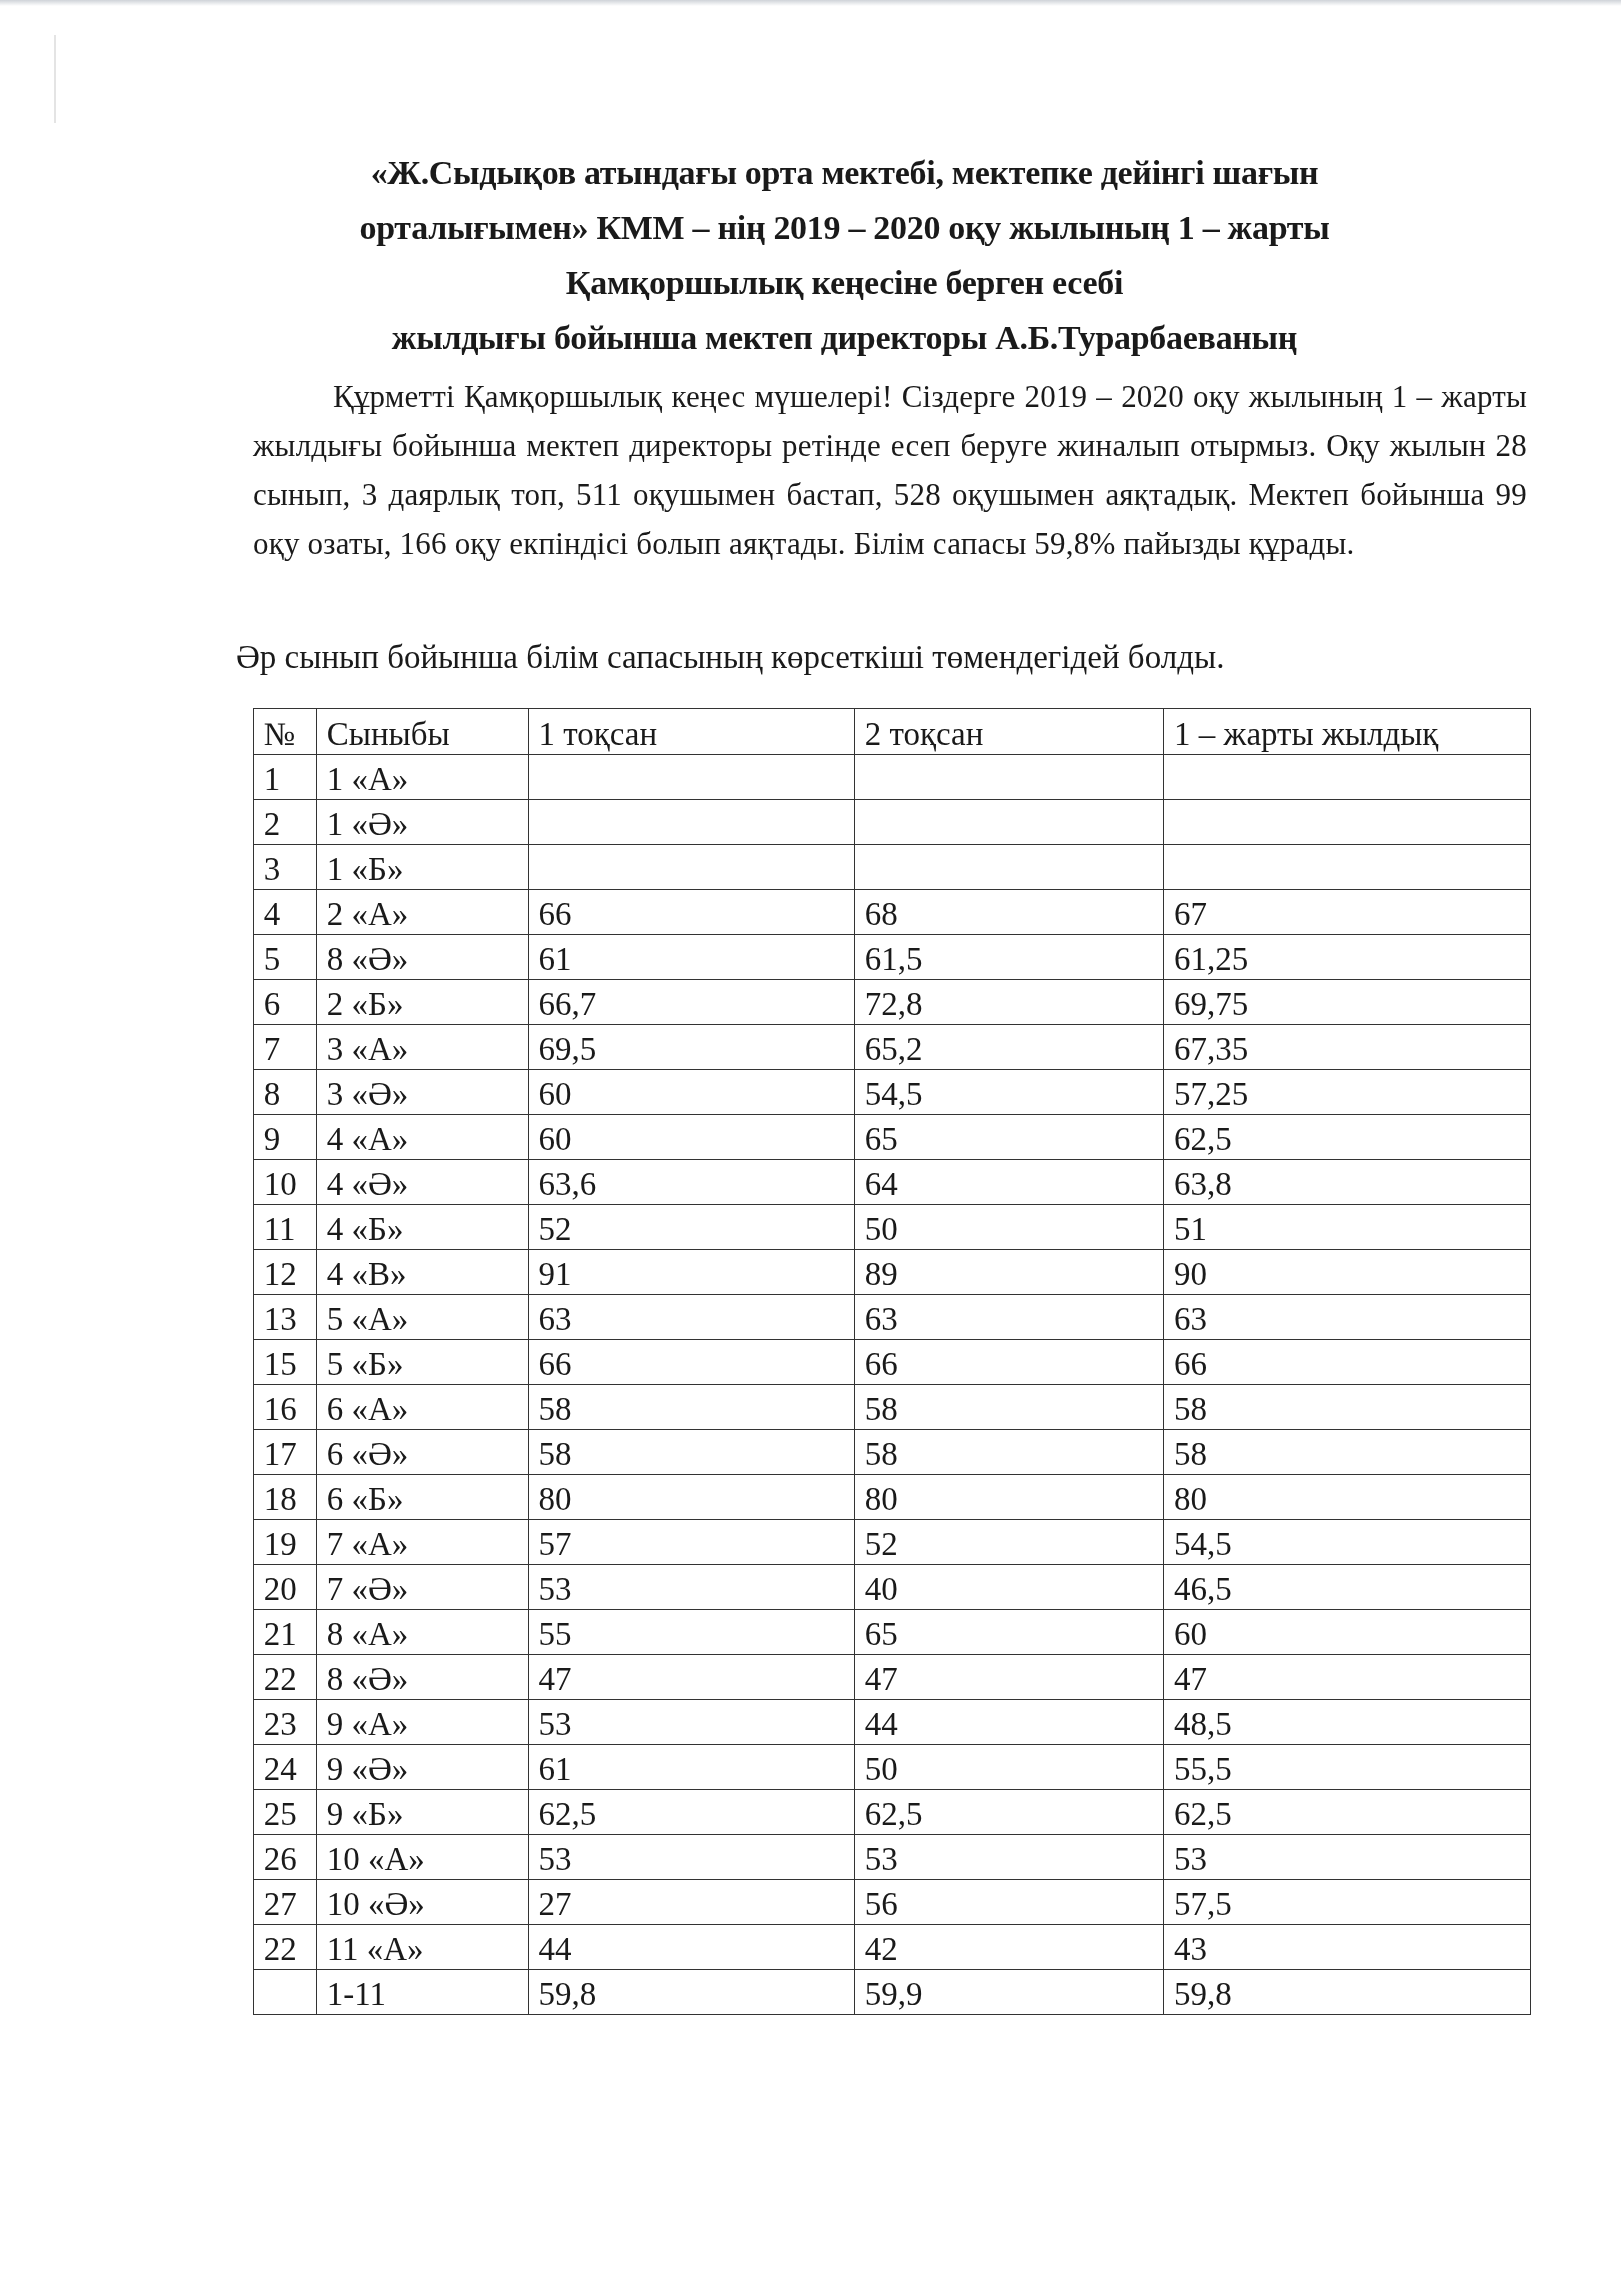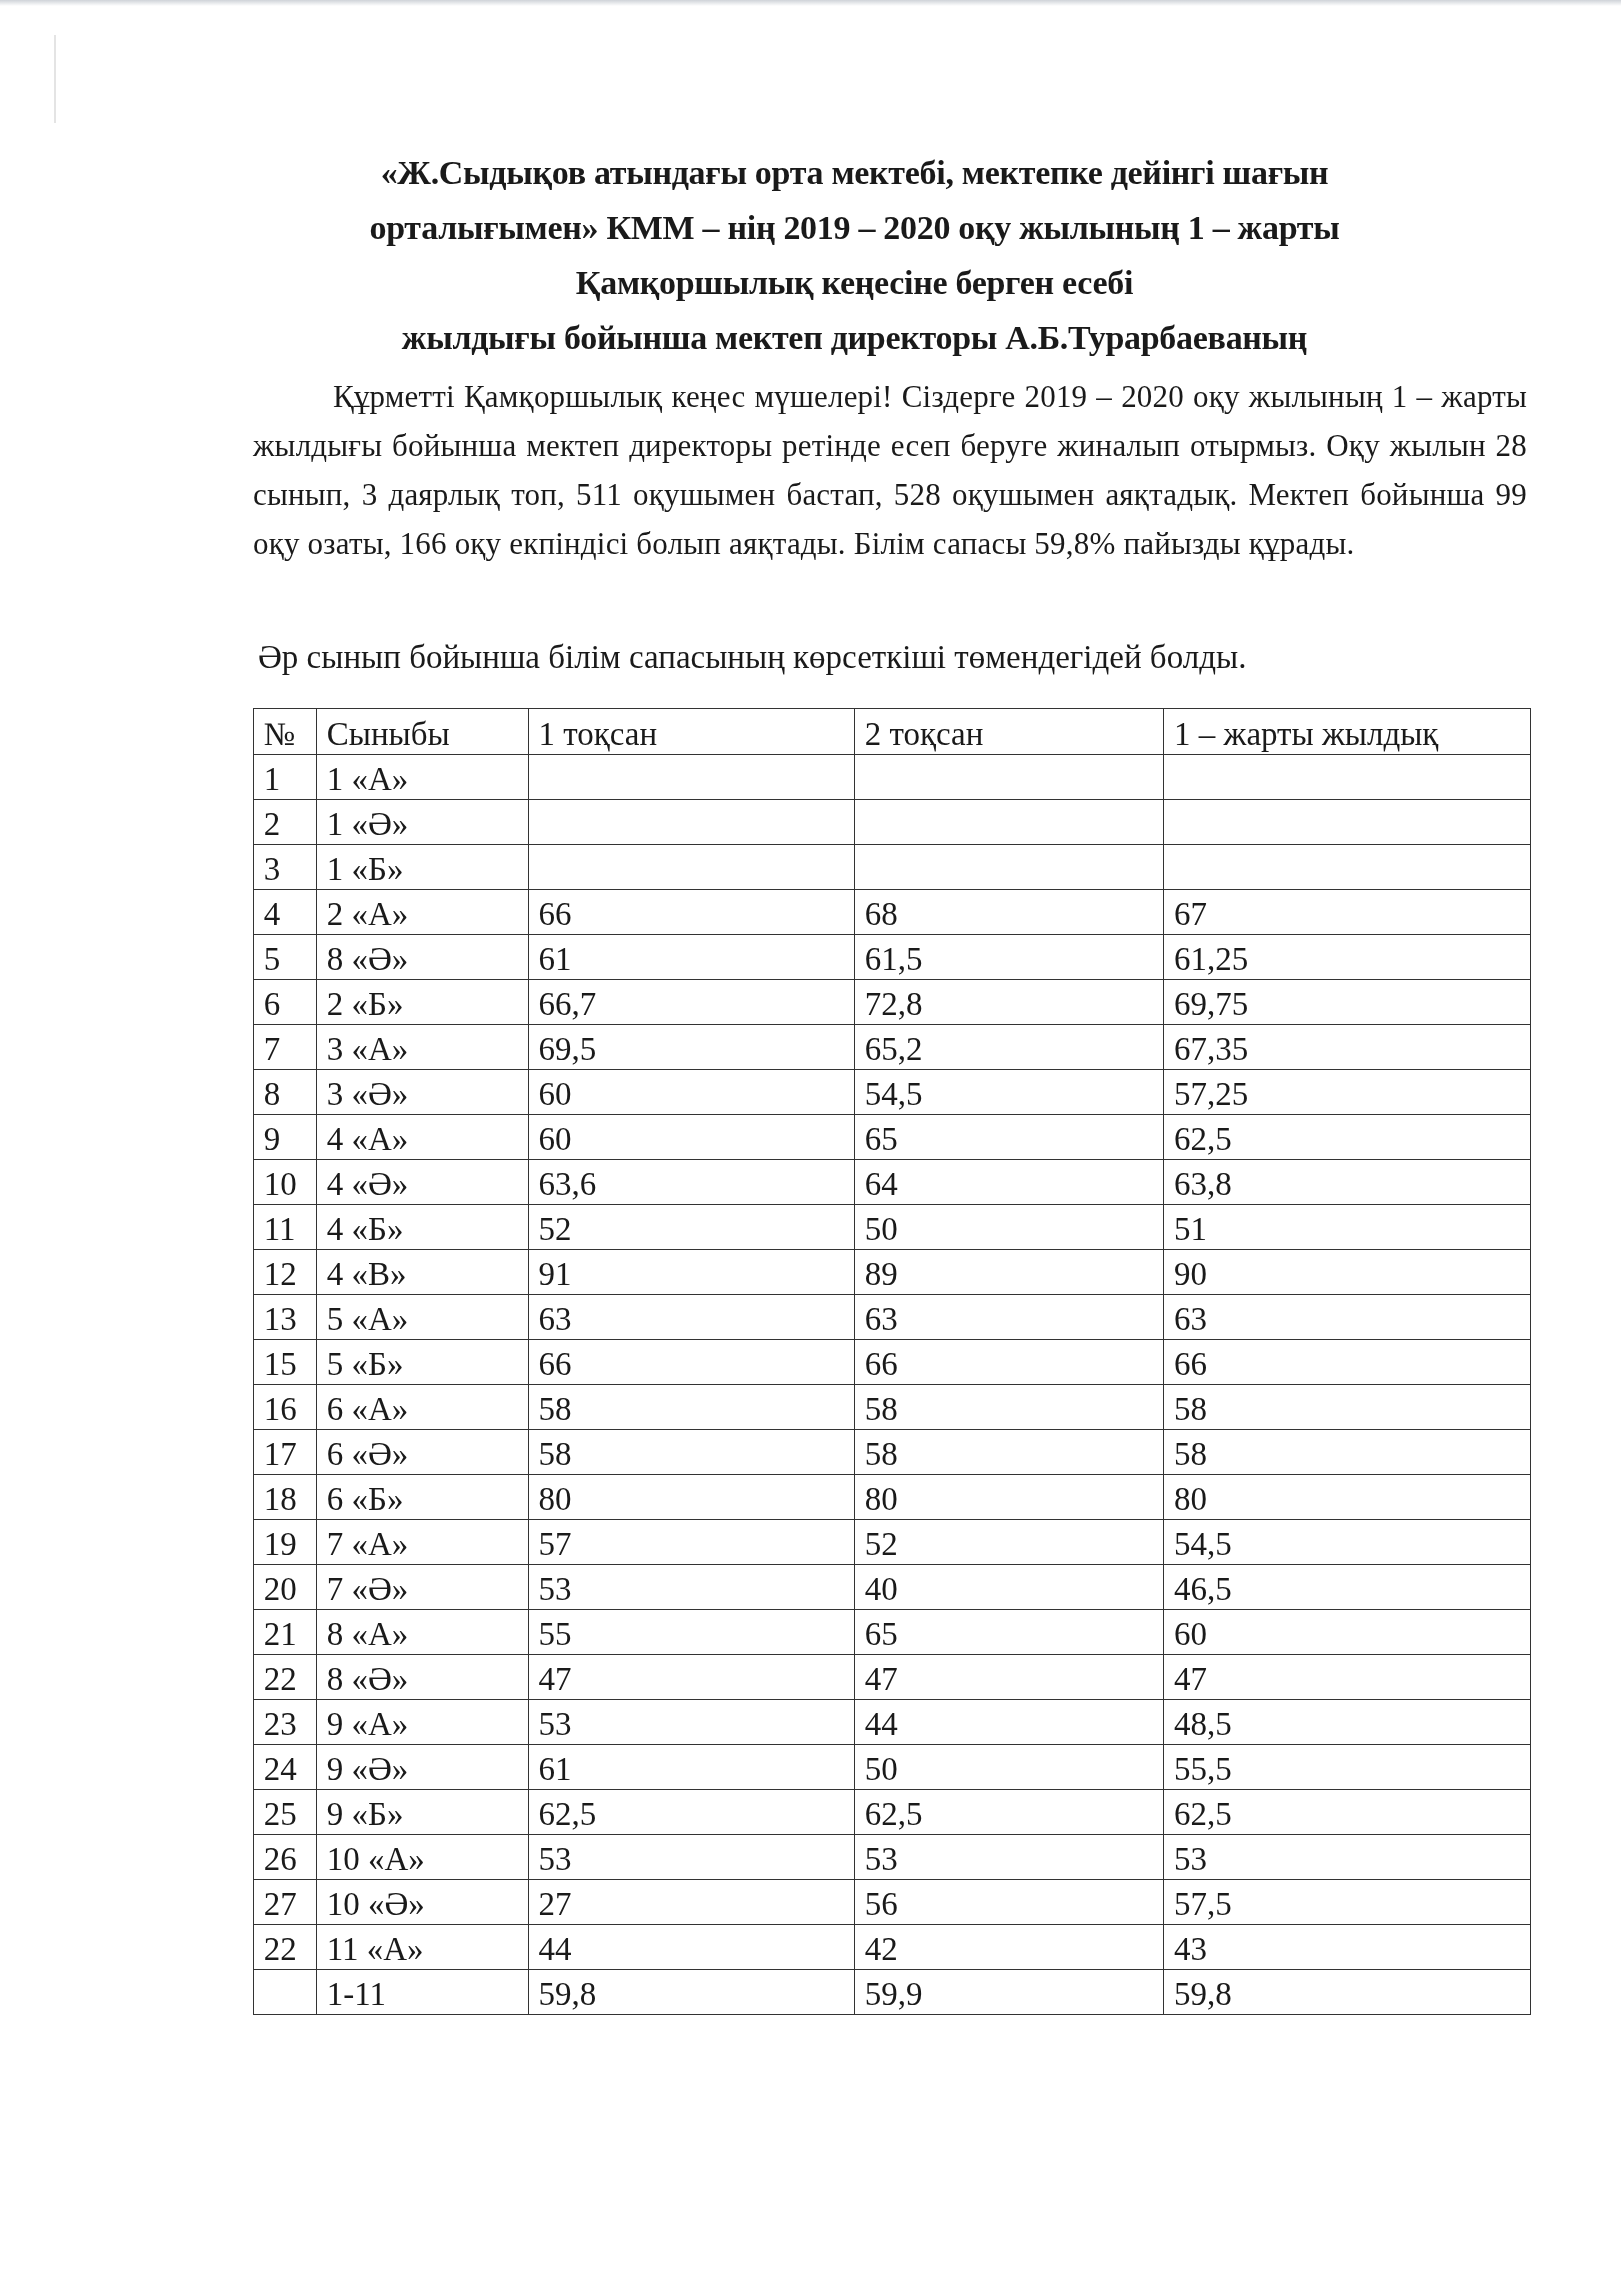--- a/index.html
+++ b/index.html
@@ -10,32 +10,32 @@
     }
     .scan-edge {
       position: absolute; left: 0; top: 0; width: 1621px; height: 5.9px;
       background: linear-gradient(#cfd3d8, #ffffff);
     }
     .scan-mark {
       position: absolute; left: 54px; top: 35px; width: 2px; height: 88px;
       background: #e4e4e4;
     }
     .title {
-      position: absolute; left: 276px; top: 145px; width: 1157px;
+      position: absolute; left: 266px; top: 145px; width: 1157px;
       text-align: center; font-weight: bold; font-size: 34px; line-height: 55px;
       letter-spacing: -0.3px;
     }
     .title div { white-space: nowrap; }
     .para {
       position: absolute; left: 253px; top: 372px; width: 1274px;
       font-size: 31px; line-height: 49px; text-align: justify;
       text-indent: 80px; letter-spacing: 0.2px;
     }
     .para-2 {
-      position: absolute; left: 258px; top: 635px; width: 1274px;
+      position: absolute; left: 236px; top: 635px; width: 1274px;
       font-size: 33px; line-height: 45px; white-space: nowrap;
     }
     table.grades {
       position: absolute; left: 253px; top: 708px; width: 1278px;
       border-collapse: collapse; font-size: 33px;
     }
     table.grades td, table.grades th {
       border: 1.6px solid #333;
       height: 44px; padding: 0 7.8px 0 9.8px;
       font-weight: normal; text-align: left; vertical-align: bottom;

